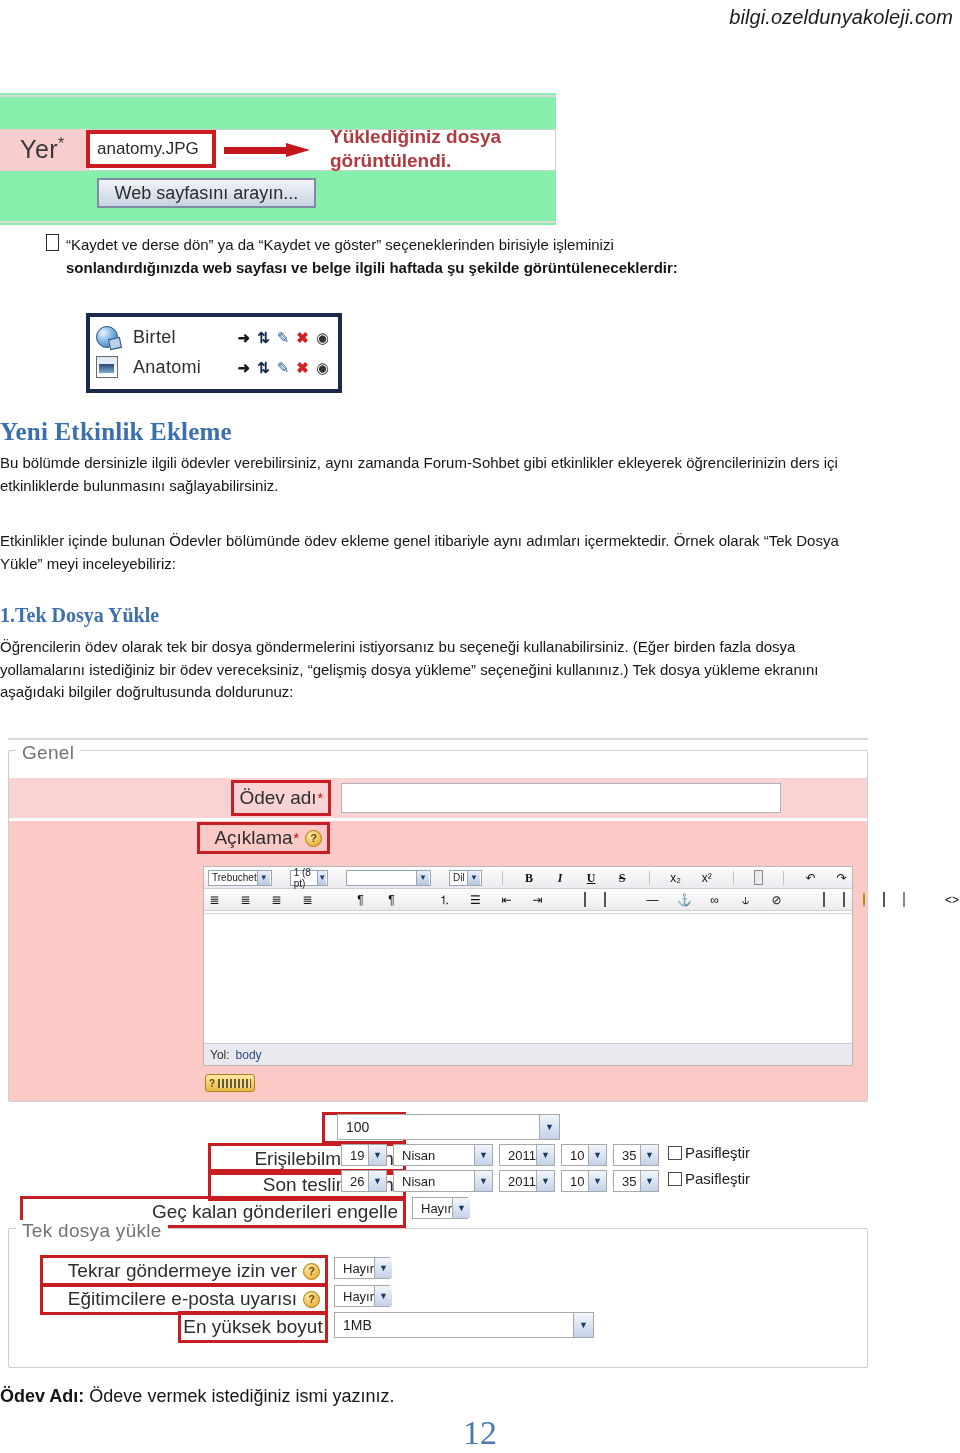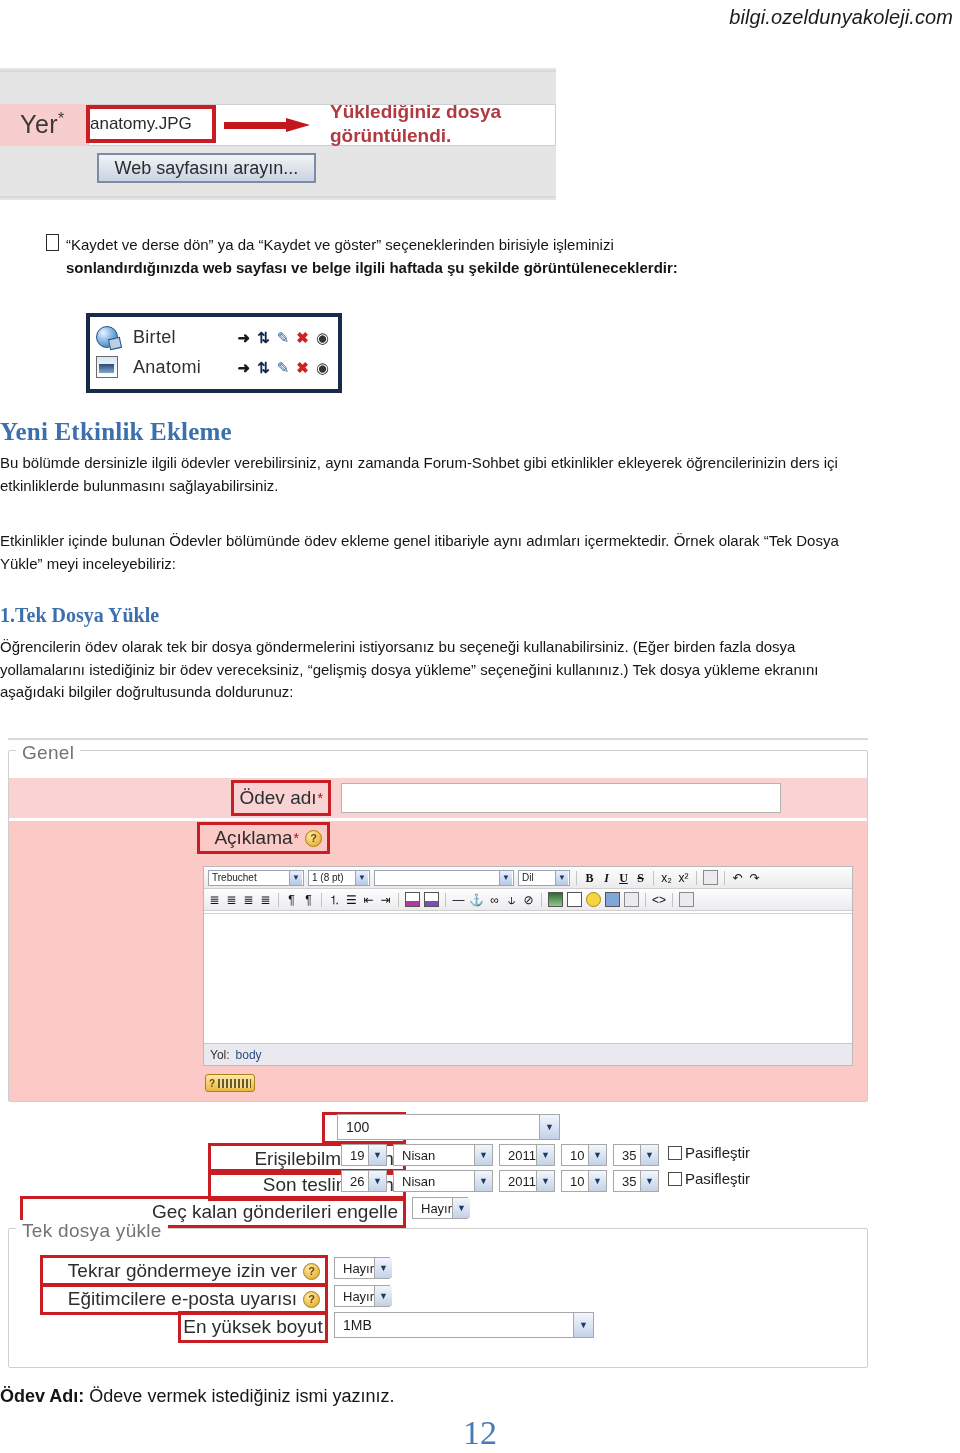--- a/index.html
+++ b/index.html
@@ -17,41 +17,41 @@
     position:absolute;top:0;left:0;width:960px;height:34px;
     display:flex;align-items:center;justify-content:flex-end;
     padding-right:7px;box-sizing:border-box;
   }
   .page-header .site{
     font-style:italic;font-size:20px;letter-spacing:.1px;color:#1b1b1b;
   }
 
   
   .shot-yer{
-    position:absolute;left:0;top:68px;width:556px;height:132px;
-    background:#e5e5e5;
+    position:absolute;left:0;top:93px;width:556px;height:132px;
+    background:#86efac;
   }
   .shot-yer .rule-top{position:absolute;left:0;top:2px;width:556px;height:2px;background:#d9d9d9;}
   .shot-yer .rule-bot{position:absolute;left:0;top:128px;width:556px;height:2px;background:#d9d9d9;}
   .shot-yer .row-band{
     position:absolute;left:0;top:36px;width:556px;height:42px;background:#f7cdcd;
   }
   .shot-yer .white-field{
     position:absolute;left:88px;top:36px;width:468px;height:42px;
     background:#ffffff;border:1px solid #cfcfcf;box-sizing:border-box;
   }
   .shot-yer .lbl-yer{
     position:absolute;left:20px;top:42px;font-size:25px;color:#3a3a3a;
     letter-spacing:.5px;
   }
   .shot-yer .lbl-yer sup{font-size:16px;}
   .shot-yer .file-box{
     position:absolute;left:86px;top:37px;width:130px;height:38px;
     border:4px solid #c81e23;background:#ffffff;box-sizing:border-box;
-    display:flex;align-items:center;
+    display:flex;align-items:center;padding-left:7px;
   }
   .shot-yer .file-box span{font-size:17px;color:#2b2b2b;}
   .shot-yer .arrow{
     position:absolute;left:224px;top:50px;width:88px;height:13px;
   }
   .shot-yer .arrow .stem{position:absolute;left:0;top:4px;width:64px;height:7px;background:#c4161c;}
   .shot-yer .arrow .head{
     position:absolute;left:62px;top:0;width:0;height:0;
     border-top:7px solid transparent;border-bottom:7px solid transparent;
     border-left:24px solid #c4161c;
@@ -157,21 +157,21 @@
   .inp-odevadi{
     position:absolute;left:341px;top:45px;width:440px;height:30px;
     background:#ffffff;border:1px solid #b4b4b4;box-sizing:border-box;
   }
 
   
   .editor{
     position:absolute;left:203px;top:128px;width:650px;height:200px;
     border:1px solid #b9b9b9;background:#ffffff;box-sizing:border-box;
   }
-  .tb{display:flex;align-items:center;gap:4px;padding:2px 4px;background:linear-gradient(#fdfdfd,#eceaee);border-bottom:1px solid #cfcfcf;height:22px;box-sizing:border-box;}
+  .tb{display:flex;align-items:center;gap:18px;padding:2px 4px;background:linear-gradient(#fdfdfd,#eceaee);border-bottom:1px solid #cfcfcf;height:22px;box-sizing:border-box;}
   .tb2{border-bottom:1px solid #cfcfcf;}
   .sel{
     display:flex;align-items:center;justify-content:space-between;
     border:1px solid #9aa4b5;background:#ffffff;height:16px;font-size:10px;
     color:#222;padding:0 1px 0 3px;box-sizing:border-box;
   }
   .sel .cv{width:12px;height:14px;background:linear-gradient(#eaf0fa,#b7c8e2);border-left:1px solid #9aa4b5;
            display:flex;align-items:center;justify-content:center;font-size:8px;color:#1b3a66;}
   .s-font{width:96px;}
   .s-size{width:62px;}

